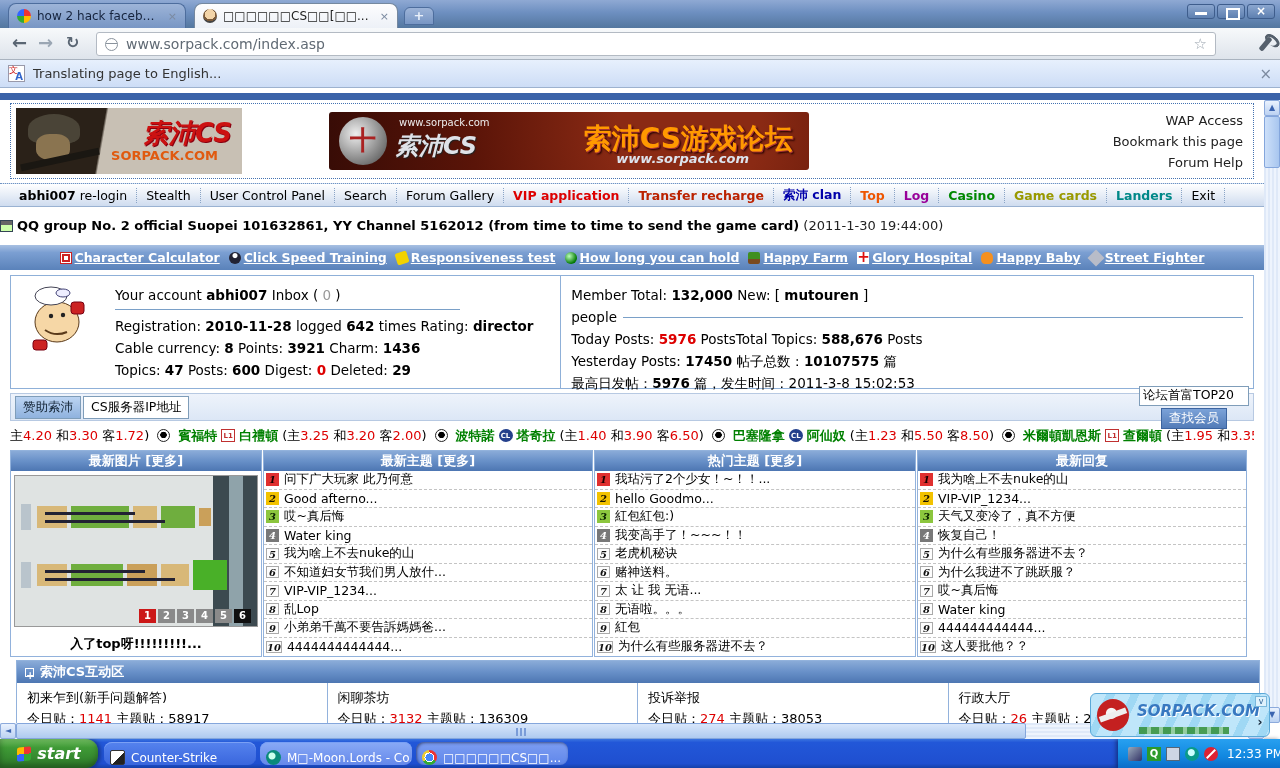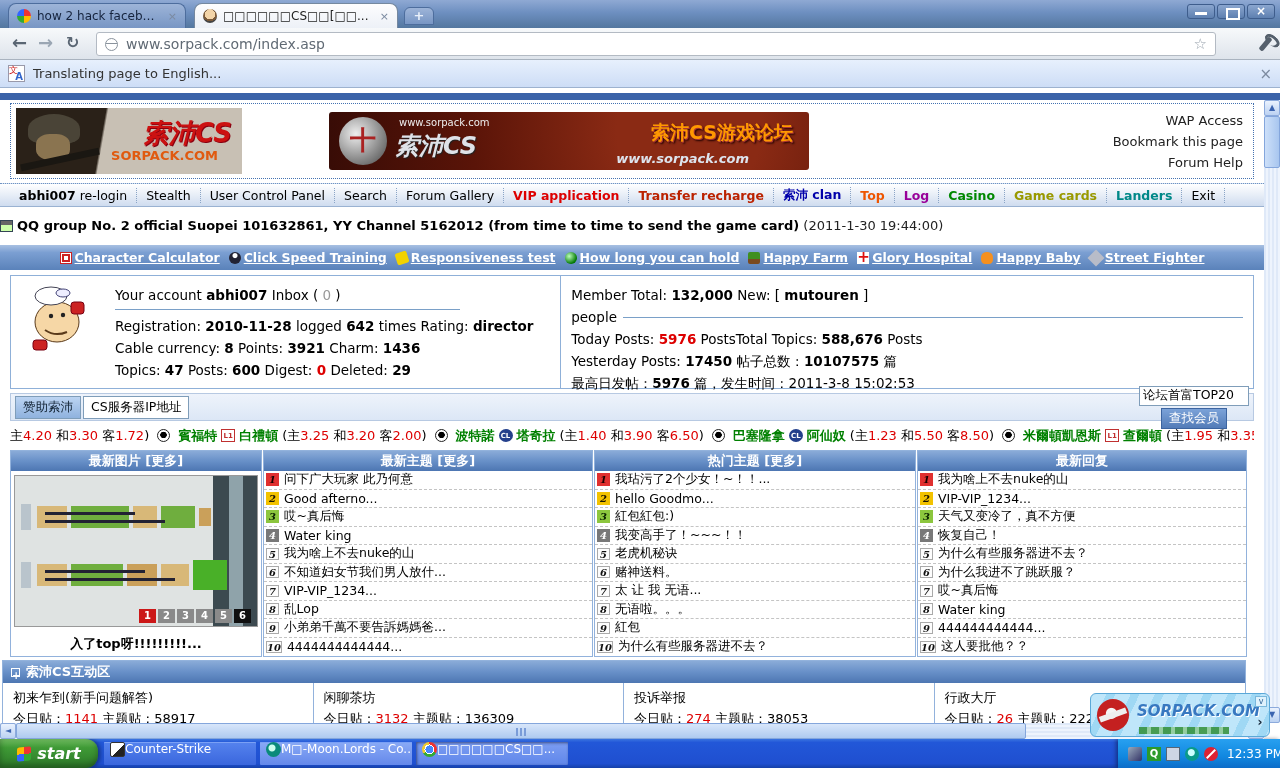--- a/index.html
+++ b/index.html
@@ -63,21 +63,21 @@
   .sitelogo .gun{position:absolute;left:4px;top:48px;width:80px;height:7px;background:#1a1712;transform:rotate(-12deg);}
   .slg1{position:absolute;right:10px;top:8px;font-size:26px;font-weight:bold;font-style:italic;color:#cc1111;text-shadow:1px 1px 0 #801;}
   .slg2{position:absolute;right:24px;top:40px;font-size:13px;font-weight:bold;color:#e05a10;}
   .banner{position:absolute;left:318px;top:8px;width:480px;height:58px;border-radius:3px;
           background:radial-gradient(circle at 75% 30%,#8a2a14 0 20%,#5a1408 60%,#380c06 100%);overflow:hidden;}
   .emblem{position:absolute;left:10px;top:5px;width:48px;height:48px;border-radius:50%;
           background:radial-gradient(circle at 35% 35%,#eee,#888 60%,#444);color:#a22;
           font-size:26px;font-weight:bold;text-align:center;line-height:46px;}
   .bn-smurl{position:absolute;left:70px;top:5px;color:#eee;font-size:10px;}
   .bn-brand{position:absolute;left:66px;top:18px;font-size:24px;font-weight:bold;font-style:italic;color:#dfe2e8;text-shadow:1px 1px 1px #222;}
-  .bn-title{position:absolute;right:16px;top:8px;font-size:19px;font-weight:bold;color:#ff9900;text-shadow:1px 1px 0 #a33,2px 2px 2px #200;}
+  .bn-title{position:absolute;right:16px;top:8px;font-size:28px;font-weight:bold;color:#ff9900;text-shadow:1px 1px 0 #a33,2px 2px 2px #200;}
   .bn-url{position:absolute;right:60px;bottom:4px;font-size:13px;font-weight:bold;font-style:italic;color:#dde4ee;}
   .hlinks{position:absolute;right:10px;top:6px;text-align:right;color:#222;font-size:13px;line-height:21px;}
   .hlinks div{cursor:pointer;}
 
   .navbar{position:absolute;top:95px;left:0;right:16px;height:24px;background:linear-gradient(#ffffff,#cfdcef);
           border-top:1px dotted #6f93c2;border-bottom:1px solid #9ab2d2;display:flex;align-items:center;
           padding-left:10px;font-size:12.5px;white-space:nowrap;}
   .nitem{padding:0 9px;border-right:1px dotted #8aa4c6;cursor:pointer;}
   .announce{position:absolute;top:130px;left:0;right:16px;height:18px;text-align:left;font-size:13px;}
   .announce .bld{font-weight:bold;}
@@ -148,21 +148,21 @@
   .bdg.i3{background:#787878;color:#fff;}
   .bdg.iN{background:#fdfdfd;border:1px solid #aaa;height:12px;line-height:12px;color:#111;}
   .imgwrap{position:absolute;top:24px;left:3px;right:3px;height:152px;border:1px solid #999;overflow:hidden;}
   .pagin{position:absolute;bottom:3px;right:6px;display:flex;gap:2px;}
   .pg{width:17px;height:14px;text-align:center;line-height:14px;font-size:10px;font-weight:bold;color:#fff;cursor:pointer;}
   .pg.on{background:#cc1818;}
   .pg.off{background:#8a8a8a;}
   .pg.last{background:#101010;}
   .caption{position:absolute;bottom:3px;left:0;right:0;text-align:center;font-weight:bold;font-size:13px;}
 
-  .inter{position:absolute;top:572px;left:2px;width:1244px;height:76px;border:1px solid #92b2dc;}
+  .inter{position:absolute;top:572px;left:16px;width:1244px;height:76px;border:1px solid #92b2dc;}
   .ihead{height:22px;background:linear-gradient(#8aabd8 0%,#6890c8 50%,#4d76b2 100%);color:#fff;
          font-weight:bold;font-size:13px;line-height:22px;padding-left:8px;}
   .plusbox{display:inline-block;width:9px;height:9px;border:1px solid #fff;margin-right:6px;position:relative;vertical-align:-1px;}
   .plusbox::after{content:"+";position:absolute;left:0px;top:-4px;font-size:10px;font-weight:bold;}
   .ibody{display:flex;height:52px;}
   .fcell{width:25%;border-right:1px solid #92b2dc;padding:4px 10px;font-size:13px;line-height:21px;}
   .fcell:last-child{border-right:none;}
   .fname{cursor:pointer;}
 
   
@@ -198,21 +198,21 @@
   
   .taskbar{position:absolute;left:0;bottom:0;width:1280px;height:29px;
            background:linear-gradient(#3a74e0 0%,#2257d8 12%,#1f4fd0 85%,#1540a8 100%);margin-top:12px;}
   .startbtn{position:absolute;left:0;top:0;width:98px;height:29px;border-radius:0 12px 12px 0;
             background:linear-gradient(#6fba5f 0%,#3f9a36 30%,#2f7d2a 90%);box-shadow:inset 0 -3px 6px rgba(0,0,0,.3),2px 0 4px rgba(0,0,0,.4);
             display:flex;align-items:center;justify-content:center;gap:6px;color:#fff;
             font-weight:bold;font-style:italic;font-size:16px;cursor:pointer;}
   .winflag{width:14px;height:14px;border-radius:2px;transform:skewY(-6deg);
            background:conic-gradient(#e33 0 25%,#3a3 25% 50%,#36f 50% 75%,#fb0 75% 100%);}
   .tasks{position:absolute;left:104px;top:3px;display:flex;gap:4px;}
-  .task{width:152px;height:23px;border-radius:1px;display:flex;align-items:flex-start;padding:0 6px;
+  .task{width:152px;height:23px;border-radius:8px;display:flex;align-items:flex-end;padding:0 6px;gap:6px;
         color:#fff;font-size:12px;white-space:nowrap;overflow:hidden;cursor:pointer;
         background:linear-gradient(#5583ee,#3a66dd);box-shadow:inset 0 1px 0 #7aa0f5;}
   .task.lit{background:linear-gradient(#8aaaf6,#6488ea);}
   .task.pressed{background:linear-gradient(#7d9ef2,#5f86ea);box-shadow:inset 1px 1px 3px rgba(0,0,30,.5);}
   .ticn{width:15px;height:15px;flex:none;border-radius:2px;}
   .ticn.cs{background:linear-gradient(135deg,#fff 0 55%,#222 55% 100%);border:1px solid #333;}
   .ticn.moon{background:radial-gradient(circle at 40% 40%,#cfe 0 3px,#0a8a7a 4px 70%,#065 100%);border-radius:50%;}
   .ticn.chrome{border-radius:50%;background:radial-gradient(circle at 50% 50%,#48f 0 4px,#fff 4px 5px,transparent 5px),
                conic-gradient(#e33 0 33%,#3a3 33% 66%,#ec3 66% 100%);}
   .tray{position:absolute;right:0;top:0;width:162px;height:29px;

